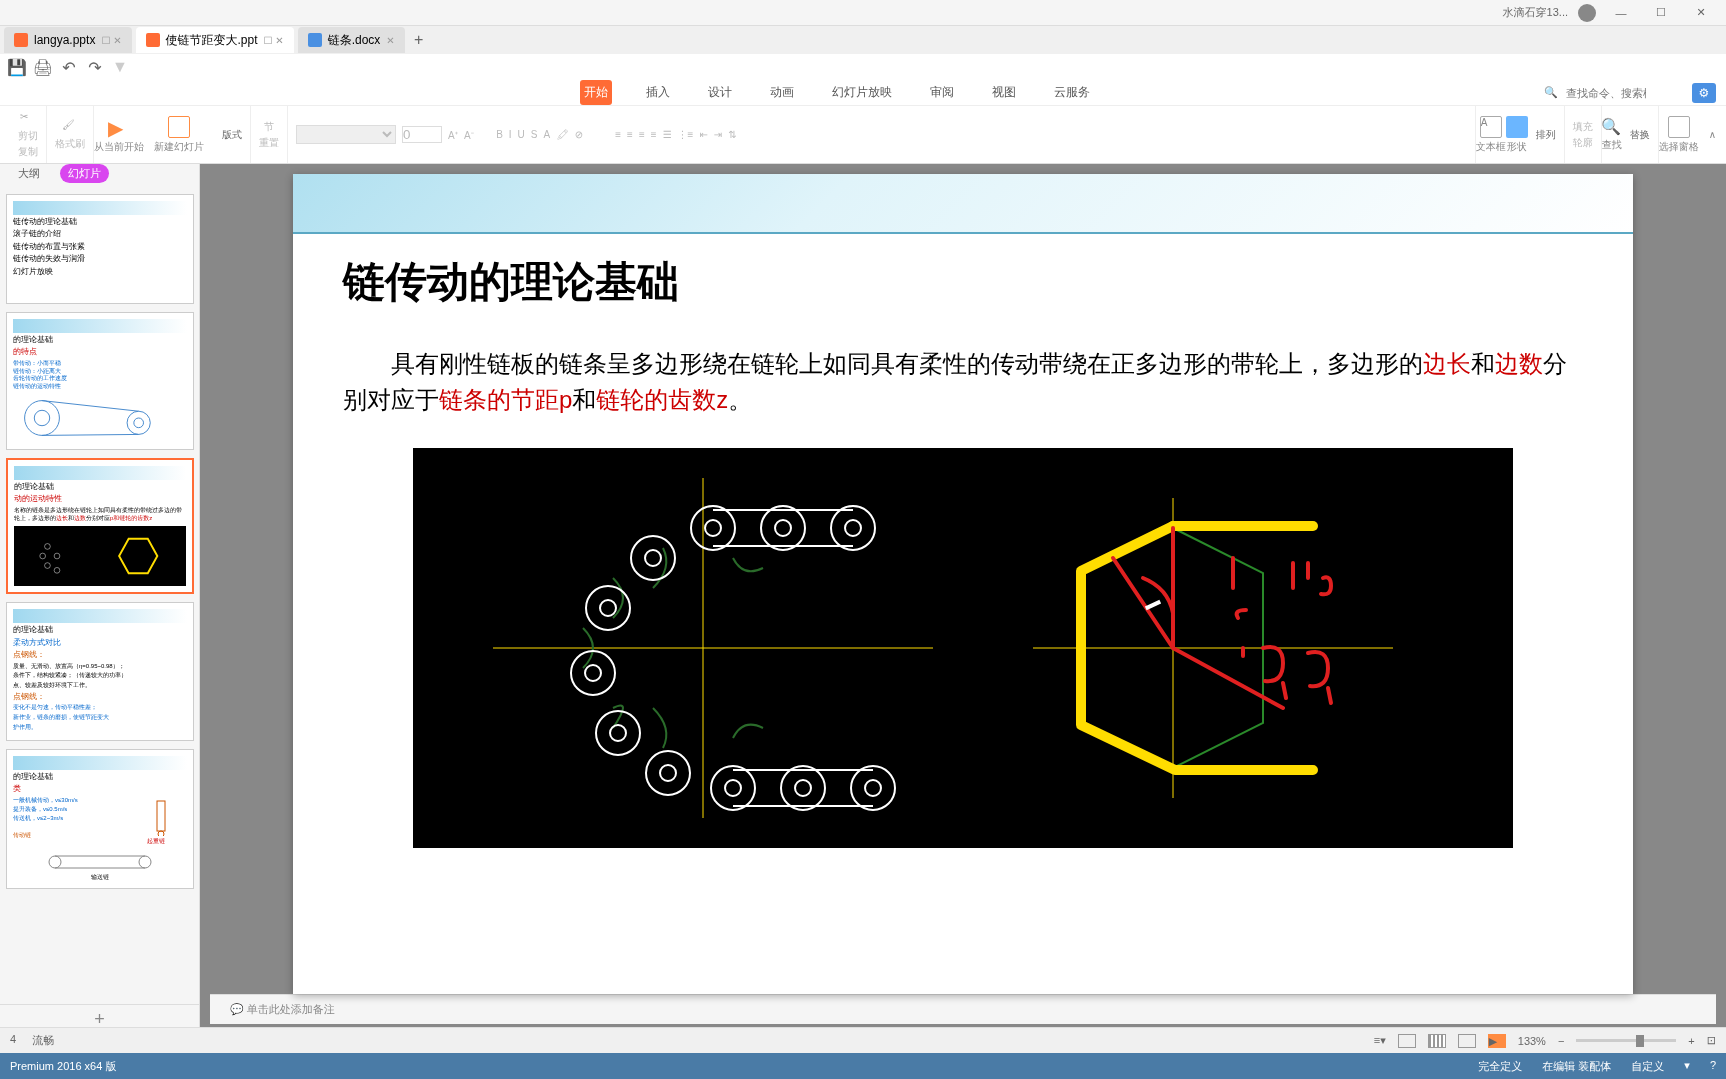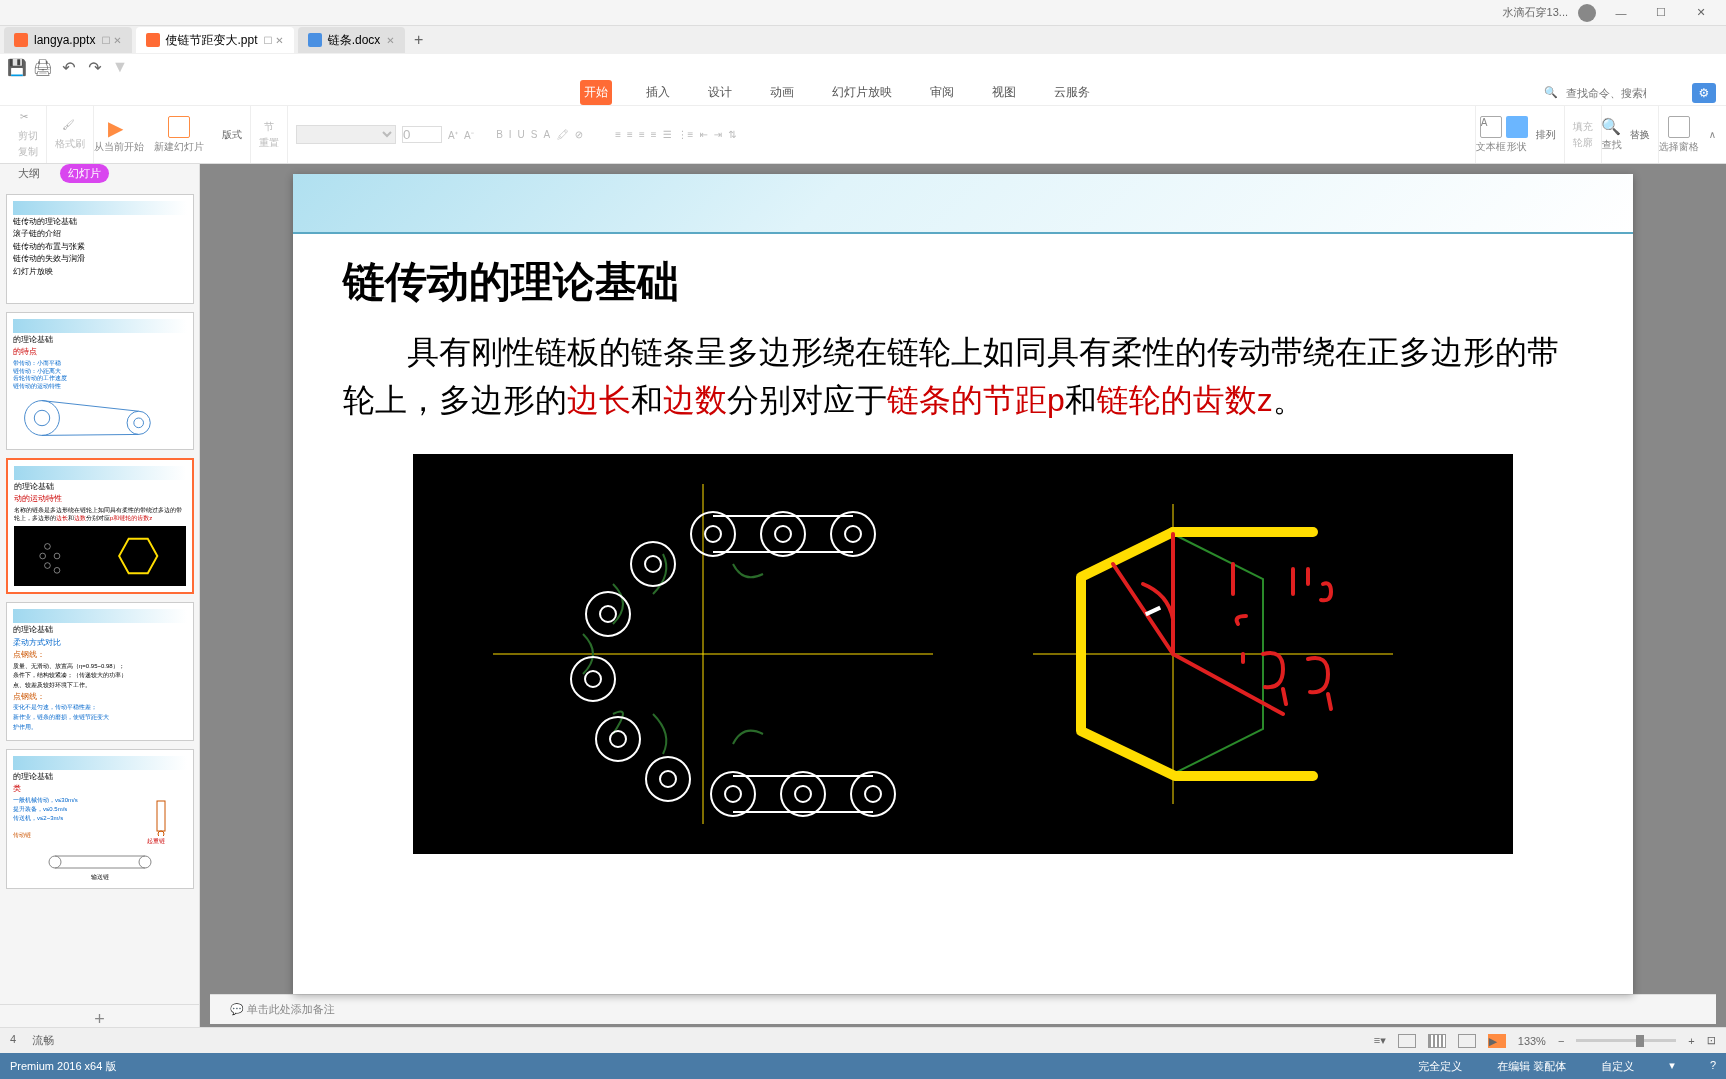--- a/index.html
+++ b/index.html
@@ -43,21 +43,21 @@
 .thumb-blue{color:#0066cc}
 .thumb-orange{color:#cc5500}
 .add-slide{height:30px;display:flex;align-items:center;justify-content:center;color:#888;cursor:pointer;font-size:18px;border-top:1px solid #ddd}
 .slide-area{flex:1;background:#888;display:flex;flex-direction:column;align-items:center;padding:10px;position:relative}
 .slide{width:1340px;height:820px;background:#fff;position:relative;box-shadow:0 2px 8px rgba(0,0,0,.3)}
 .slide-banner{height:60px;background:linear-gradient(135deg,#b0e0f0 0%,#e0f4fa 40%,#fff 100%);position:relative}
 .slide-banner::before{content:"";position:absolute;bottom:0;left:0;right:0;height:2px;background:#5ba8c4}
 .slide-content{padding:20px 50px}
 .slide-title{font-size:42px;font-weight:bold;color:#000;font-family:SimSun,serif}
 .slide-subtitle{font-size:36px;color:#cc0000;font-weight:bold;font-family:SimSun,serif;margin-top:8px}
-.slide-body{font-size:32px;line-height:1.5;margin-top:18px;font-family:SimSun,serif;text-indent:2em}
+.slide-body{font-size:24px;line-height:1.5;margin-top:36px;font-family:SimSun,serif;text-indent:2em}
 .red-text{color:#cc0000}
 .diagram{width:1100px;height:400px;background:#000;margin:30px auto 0;position:relative}
 .notes-bar{height:30px;background:#f5f5f5;display:flex;align-items:center;padding:0 20px;font-size:11px;color:#888;width:100%;border-top:1px solid #ddd}
 .status-bar{position:absolute;bottom:26px;left:0;right:0;height:26px;background:#f0f0f0;border-top:1px solid #ddd;display:flex;align-items:center;padding:0 10px;font-size:11px;color:#666;justify-content:space-between}
 .status-right{display:flex;align-items:center;gap:12px}
 .view-btn{width:18px;height:14px;border:1px solid #999;cursor:pointer}
 .view-btn.active{background:#ff8c42;border-color:#ff8c42}
 .zoom-slider{width:100px;height:3px;background:#ccc;position:relative}
 .zoom-handle{width:8px;height:12px;background:#888;position:absolute;left:60%;top:-4px}
 .bottom-status{position:absolute;bottom:0;left:0;right:0;height:26px;background:#4a7ba6;color:#fff;display:flex;align-items:center;padding:0 10px;font-size:11px;justify-content:space-between}
@@ -392,20 +392,20 @@
     <div class="zoom-slider">
         <div class="zoom-handle"></div>
       </div>
     <span>+</span>
     <span>⊡</span>
   </div>
 </div>
 
 <div class="bottom-status">
   <span>Premium 2016 x64 版</span>
-  <div style="display:flex;gap:35px">
+  <div style="display:flex;gap:20px">
     <span>完全定义</span>
     <span>在编辑 装配体</span>
     <span>自定义</span>
     <span>▾</span>
     <span>?</span>
   </div>
 </div>
 
 </body></html>

